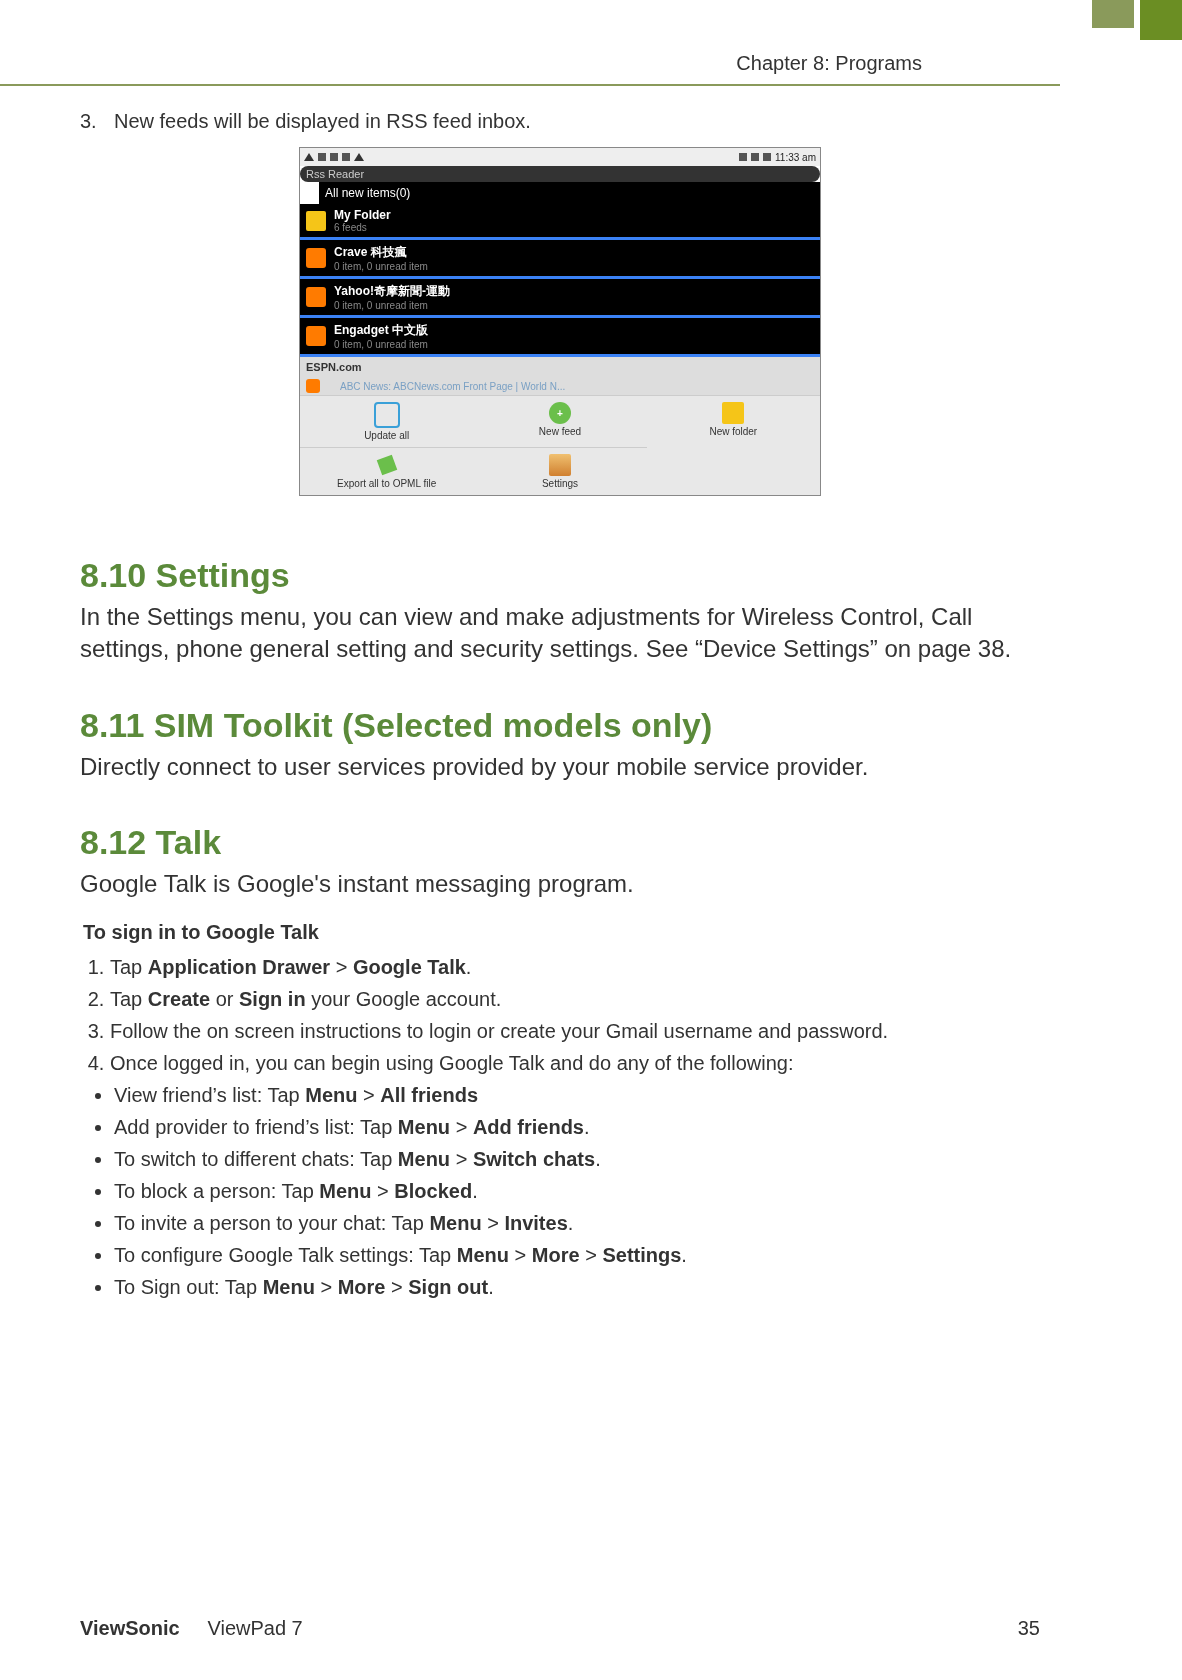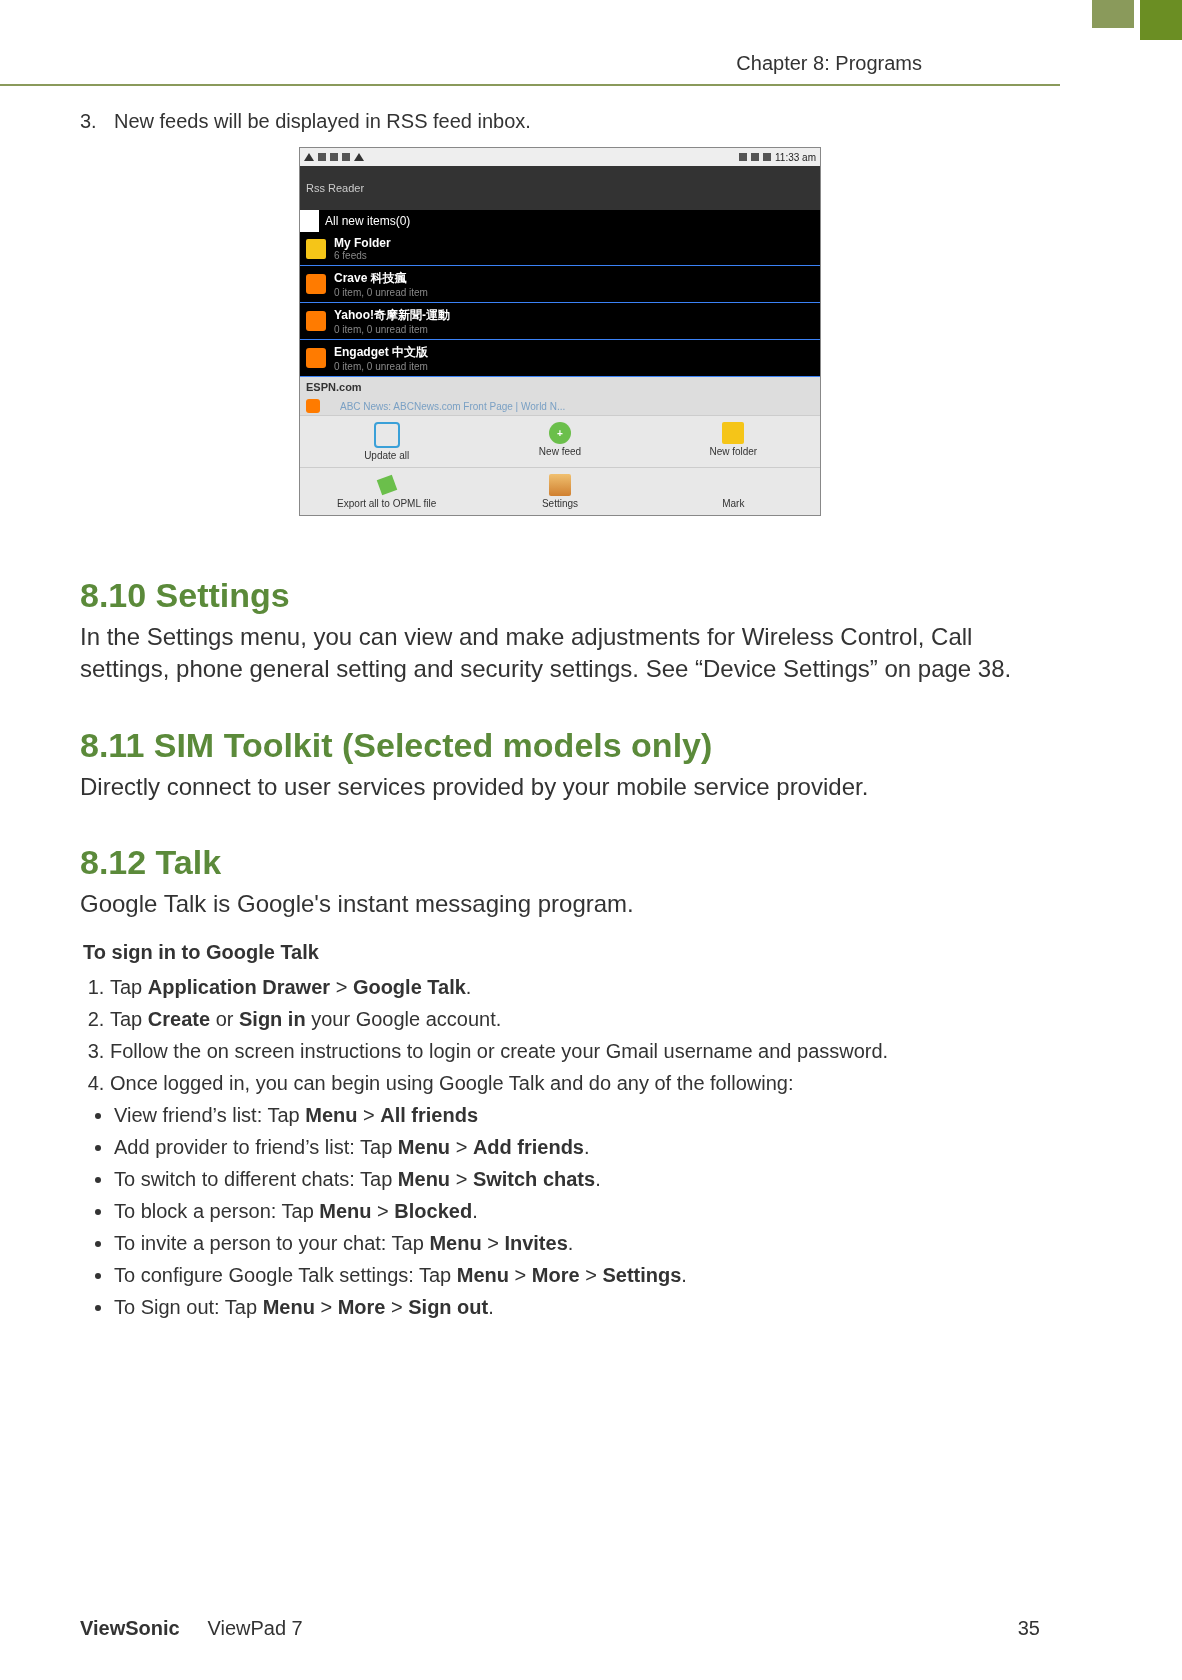--- a/index.html
+++ b/index.html
@@ -80,36 +80,37 @@
     width: 0; height: 0;
     border-left: 5px solid transparent;
     border-right: 5px solid transparent;
     border-bottom: 8px solid #333;
   }
   .sq { width: 8px; height: 8px; background: #555; }
   .titlebar {
     background: #333;
     color: #ccc;
     font-size: 11px;
-    padding: 16px 6px;
+    padding: 2px 6px;
+    border-radius: 8px;
   }
   .subtitle {
     background: #000;
     color: #fff;
     font-size: 12px;
     padding: 4px 6px;
     margin-left: 19px;
   }
   .feedrow {
     display: flex;
     align-items: center;
     gap: 8px;
     padding: 4px 6px;
     background: #000;
-    border-bottom: 1px solid #3b82f6;
+    border-bottom: 3px solid #3b82f6;
   }
   .feedrow .ico {
     width: 20px; height: 20px;
     display: flex; align-items: center; justify-content: center;
     font-size: 10px; color: #fff;
   }
   .folder-ico { background: #f5c518; border-radius: 2px; }
   .rss-ico { background: #ff7b00; border-radius: 3px; }
   .feedtxt { display: flex; flex-direction: column; }
   .feed-name { color: #fff; font-size: 12px; font-weight: bold; }
@@ -269,26 +270,20 @@
         <div class="tbtn">
           <div class="ti">
               <div class="ti-export"></div>
             </div>
           <span>Export all to OPML file</span>
         </div>
         <div class="tbtn">
           <div class="ti ti-settings"></div>
           <span>Settings</span>
         </div>
-        <div class="tbtn">
-          <div class="ti">
-              <div class="ti-mark"></div>
-            </div>
-          <span>Mark</span>
-        </div>
       </div>
     </div>
 
     <h1>8.10 Settings</h1>
     <p class="para">In the Settings menu, you can view and make adjustments for Wireless Control, Call settings, phone general setting and security settings. See “Device Settings” on page 38.</p>
 
     <h1>8.11 SIM Toolkit (Selected models only)</h1>
     <p class="para">Directly connect to user services provided by your mobile service provider.</p>
 
     <h1>8.12 Talk</h1>

